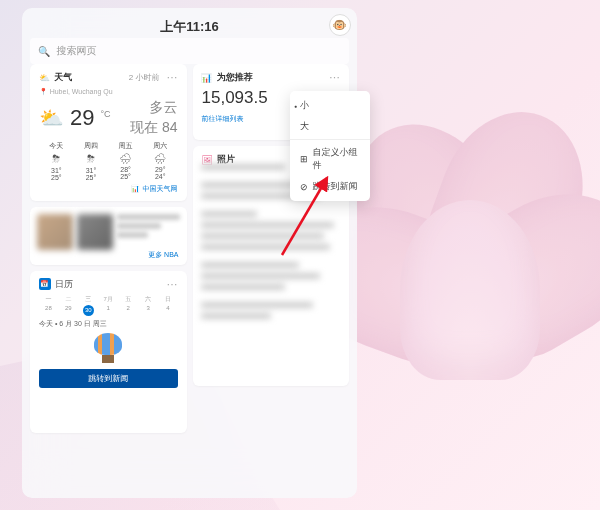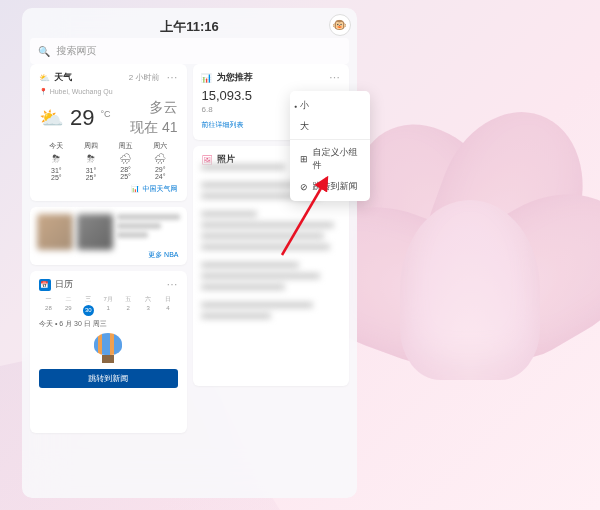--- a/index.html
+++ b/index.html
@@ -34,33 +34,33 @@
 .w-day{flex:1}
 .w-day .di{font-size:10px;margin:2px 0}
 .w-ft{text-align:right;font-size:7px;color:#0078d4;margin-top:3px}
 .blur-card{height:58px;position:relative}
 .blur-bg{position:absolute;inset:7px;display:flex;gap:4px}
 .blur-img{width:36px;height:36px;background:linear-gradient(135deg,#c8a888,#a89078);border-radius:3px;filter:blur(3px)}
 .blur-lines{flex:1;display:flex;flex-direction:column;gap:3px;filter:blur(2px)}
 .bl{height:6px;background:#ccc;border-radius:2px}
 .blur-ft{position:absolute;bottom:5px;right:8px;font-size:7px;color:#0078d4}
 .cal-card{height:162px}
-.cal-hdr{display:flex;align-items:flex-end;gap:4px;margin-bottom:4px}
+.cal-hdr{display:flex;align-items:flex-start;gap:4px;margin-bottom:4px}
 .cal-ico{width:12px;height:12px;background:#0078d4;border-radius:2px;display:flex;align-items:center;justify-content:center;color:#fff;font-size:7px}
 .cal-month{font-size:8px;font-weight:600;text-align:center;margin-bottom:2px}
 .cal-grid{display:grid;grid-template-columns:repeat(7,1fr);gap:1px;font-size:6px;text-align:center;color:#999;margin-bottom:3px}
 .cal-grid .hd{color:#aaa;font-size:6px}
 .cal-grid .td{color:#fff;background:#0078d4;border-radius:50%;width:11px;height:11px;line-height:11px;margin:0 auto}
 .cal-today{font-size:7px;color:#666;margin-bottom:4px}
 .balloon{width:32px;height:32px;margin:2px auto;position:relative}
 .ball-top{width:28px;height:22px;background:repeating-linear-gradient(90deg,#5aa0e8 0 4px,#f0a050 4px 8px,#5aa0e8 8px 12px);border-radius:50% 50% 40% 40%;margin:0 auto}
 .ball-bot{width:12px;height:8px;background:#8b6844;margin:0 auto}
 .cal-btn{background:#0050a0;color:#fff;font-size:8px;padding:4px 0;text-align:center;border-radius:3px;margin-top:4px}
 .rec-card{height:76px}
-.rec-num{font-size:13px;color:#333;margin:2px 0}
+.rec-num{font-size:17px;color:#333;margin:2px 0}
 .rec-lnk{font-size:7px;color:#0078d4;margin-top:6px}
 .rec-ico{color:#4a9eff;font-size:9px}
 .photo-card{height:240px;position:relative;overflow:hidden}
 .photo-content{position:absolute;inset:18px 8px 8px 8px;filter:blur(3px)}
 .pl{height:6px;background:#ccc;border-radius:2px;margin-bottom:5px}
 .arrow{position:absolute;left:272px;top:252px;z-index:50;pointer-events:none}
 .menu{position:absolute;left:290px;top:91px;width:80px;background:#fff;border-radius:5px;box-shadow:0 4px 16px rgba(0,0,0,.15);padding:4px 0;z-index:40;font-size:9px}
 .menu-item{padding:4px 10px;color:#444;display:flex;align-items:center;gap:5px;cursor:pointer}
 .menu-item.sel::before{content:"●";font-size:5px;position:absolute;left:4px}
 .menu-sep{height:1px;background:#eee;margin:2px 0}
@@ -99,21 +99,21 @@
           <span class="meta">2 小时前</span>
           <span class="dots">⋯</span>
         </div>
         <div class="w-loc">📍 <span>Hubei, Wuchang Qu</span></div>
         <div class="w-main">
           <span class="w-ico">⛅</span>
           <span class="w-temp">29</span>
           <span class="w-deg">°C</span>
           <div class="w-cond">
             <div>多云</div>
-            <div>现在 41</div>
+            <div>现在 84</div>
           </div>
         </div>
         <div class="w-days">
           <div class="w-day">
               <div>今天</div>
               <div class="di">⛈</div>
               <div>31°</div>
               <div>25°</div>
             </div>
           <div class="w-day">
@@ -183,21 +183,20 @@
     </div>
     <div class="col">
 
       <div class="card rec-card">
         <div class="card-hdr">
           <span class="rec-ico">📊</span>
           <span class="ttl">为您推荐</span>
           <span class="dots" style="margin-left:auto">⋯</span>
         </div>
         <div class="rec-num">15,093.5</div>
-        <div style="font-size:8px;color:#999">6.8</div>
         <div class="rec-lnk">前往详细列表</div>
       </div>
 
       <div class="card photo-card">
         <div class="card-hdr">
           <span style="color:#e85080">🖼</span>
           <span class="ttl">照片</span>
           <span class="dots" style="margin-left:auto">⋯</span>
         </div>
         <div class="photo-content">

